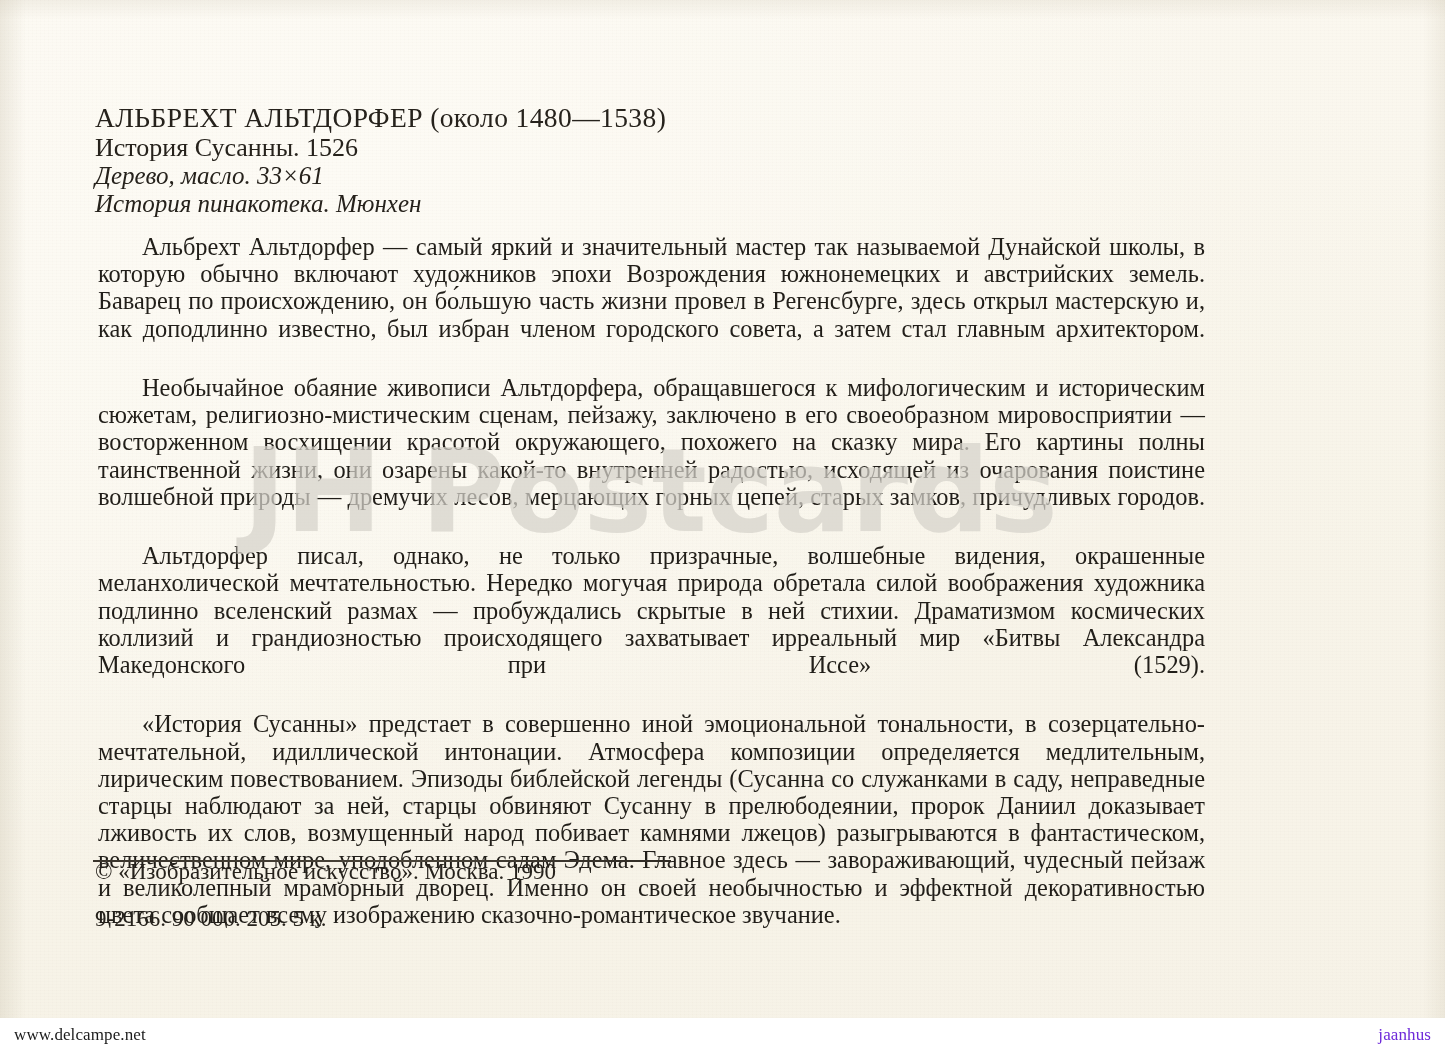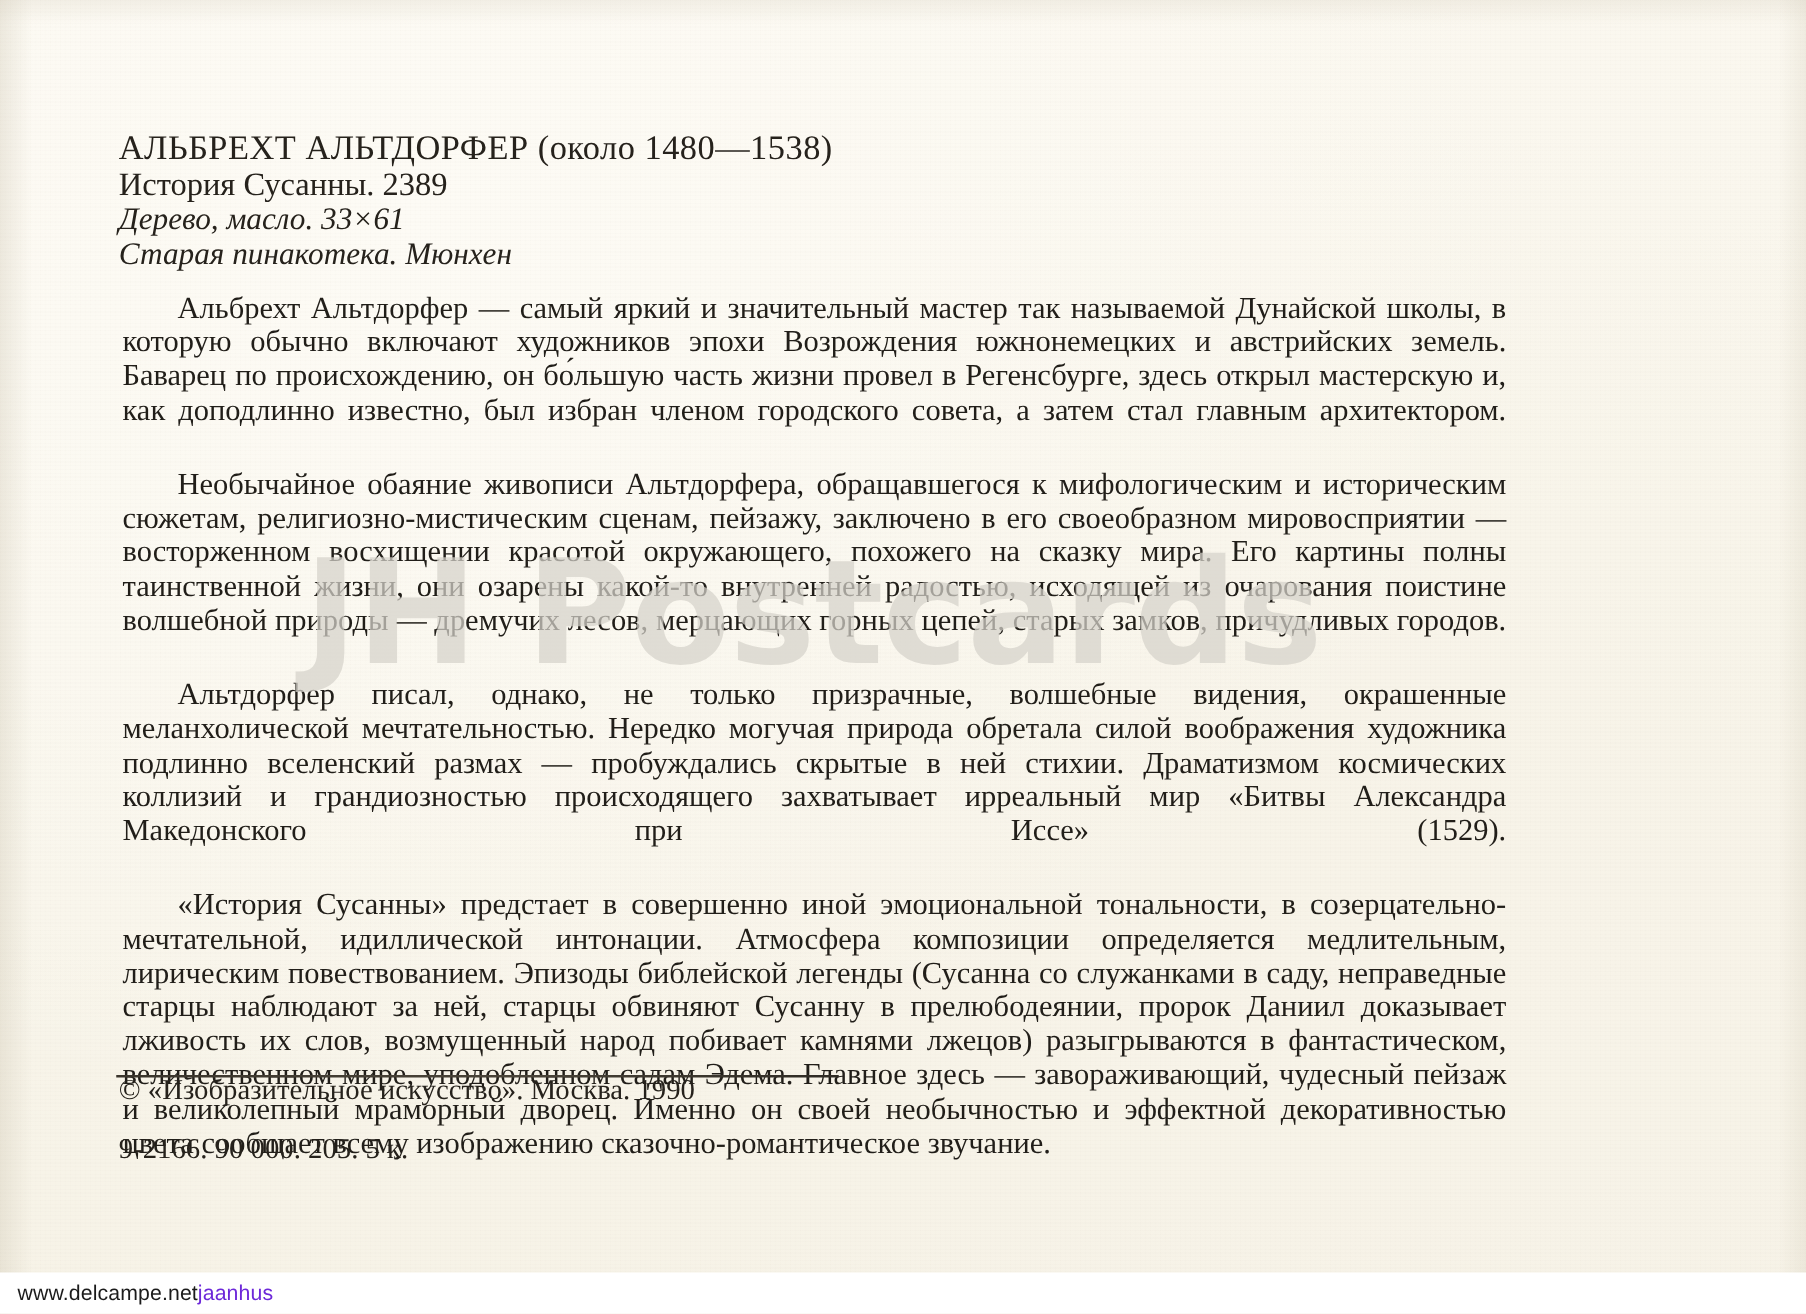--- a/index.html
+++ b/index.html
@@ -166,24 +166,24 @@
   #bottom-bar {
     position: absolute;
     left: 0;
     bottom: 0;
     width: 1445px;
     height: 33px;
     background: #ffffff;
     z-index: 6;
     display: flex;
     align-items: center;
-    justify-content: flex-start;
+    justify-content: space-between;
     box-sizing: border-box;
     padding: 0 14px;
-    font-family: Liberation Sans, sans-serif;
+    font-family: Liberation Serif, serif;
   }
   #delcampe-url {
     font-size: 17px;
     color: #1b1b1b;
     letter-spacing: .1px;
   }
   #seller-name {
     font-size: 17px;
     color: #6d28d9;
     letter-spacing: .1px;
@@ -196,25 +196,25 @@
 
   <div id="grain"></div>
   <div id="edges"></div>
 
   <div id="watermark">JH Postcards</div>
 
   <div id="content">
 
     <div class="head" id="head-title">АЛЬБРЕХТ АЛЬТДОРФЕР (около 1480—1538)</div>
 
-    <div class="head" id="head-work">История Сусанны. 2389</div>
+    <div class="head" id="head-work">История Сусанны. 1526</div>
 
     <div class="head" id="head-medium">Дерево, масло. 33×61</div>
 
-    <div class="head" id="head-location">Старая пинакотека. Мюнхен</div>
+    <div class="head" id="head-location">История пинакотека. Мюнхен</div>
 
     <div id="body-text">
       <p>Альбрехт Альтдорфер — самый яркий и значительный мастер так называемой Дунайской школы, в которую обычно включают художников эпохи Возрождения южнонемецких и австрийских земель. Баварец по происхождению, он бо́льшую часть жизни провел в Регенсбурге, здесь открыл мастерскую и, как доподлинно известно, был избран членом городского совета, а затем стал главным архитектором.</p>
       <p>Необычайное обаяние живописи Альтдорфера, обращавшегося к мифологическим и историческим сюжетам, религиозно-мистическим сценам, пейзажу, заключено в его своеобразном мировосприятии — восторженном восхищении красотой окружающего, похожего на сказку мира. Его картины полны таинственной жизни, они озарены какой-то внутренней радостью, исходящей из очарования поистине волшебной природы — дремучих лесов, мерцающих горных цепей, старых замков, причудливых городов.</p>
       <p>Альтдорфер писал, однако, не только призрачные, волшебные видения, окрашенные меланхолической мечтательностью. Нередко могучая природа обретала силой воображения художника подлинно вселенский размах — пробуждались скрытые в ней стихии. Драматизмом космических коллизий и грандиозностью происходящего захватывает ирреальный мир «Битвы Александра Македонского при Иссе» (1529).</p>
       <p class="nojust">«История Сусанны» предстает в совершенно иной эмоциональной тональности, в созерцательно-мечтательной, идиллической интонации. Атмосфера композиции определяется медлительным, лирическим повествованием. Эпизоды библейской легенды (Сусанна со служанками в саду, неправедные старцы наблюдают за ней, старцы обвиняют Сусанну в прелюбодеянии, пророк Даниил доказывает лживость их слов, возмущенный народ побивает камнями лжецов) разыгрываются в фантастическом, величественном мире, уподобленном садам Эдема. Главное здесь — завораживающий, чудесный пейзаж и великолепный мраморный дворец. Именно он своей необычностью и эффектной декоративностью цвета сообщает всему изображению сказочно-романтическое звучание.</p>
     </div>
 
   </div>
 

